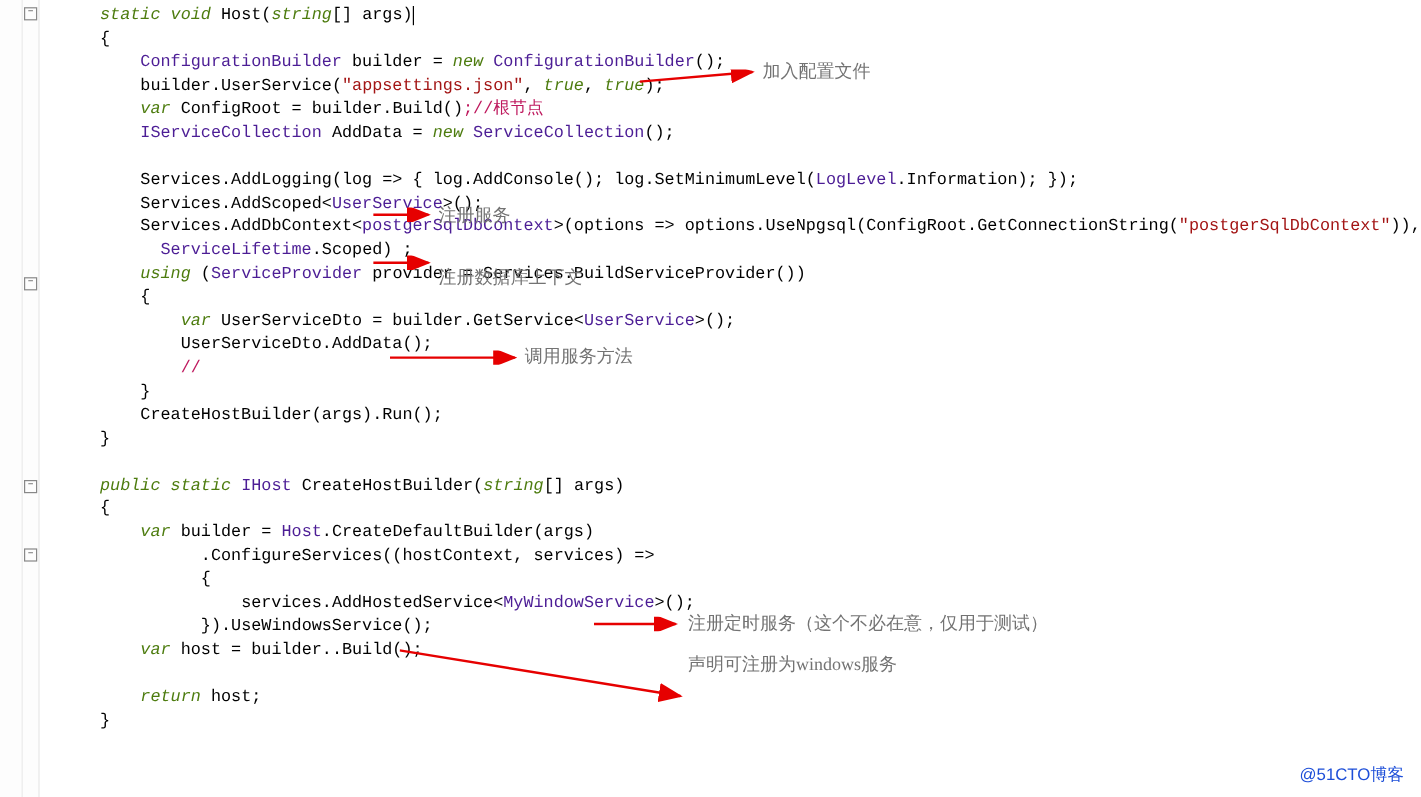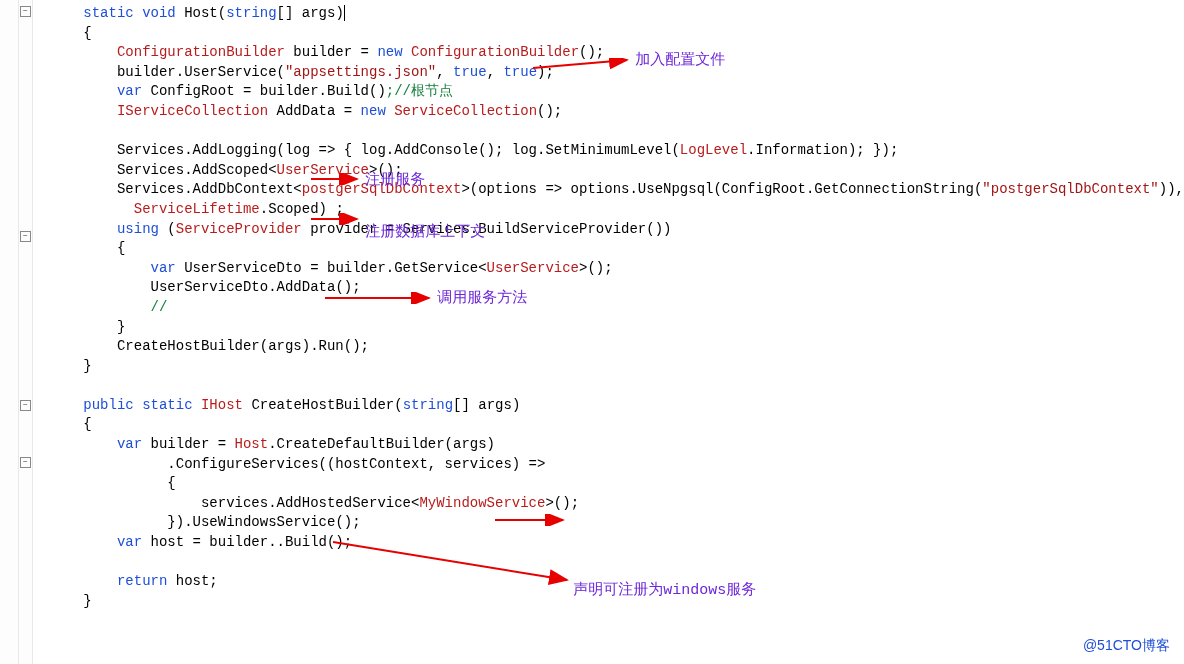--- a/index.html
+++ b/index.html
@@ -40,33 +40,33 @@
     cursor: pointer;
   }
   .code {
     padding: 4px 0 4px 50px;
     white-space: pre;
     position: relative;
     flex: 1;
   }
   .ann {
     position: absolute;
-    color: #6d28d9;
-    font-family: Liberation Mono, monospace;
+    color: #737373;
+    font-family: Liberation Serif, serif;
     font-size: 15px;
     white-space: nowrap;
   }
   .arrow {
     position: absolute;
     pointer-events: none;
   }
-  .kw   { color: #1d4ed8; }
-  .type { color: #b91c1c; }
+  .kw   { color: #4d7c0f; font-style: italic; }
+  .type { color: #4c1d95; }
   .str  { color: #a31515; }
-  .cmt  { color: #15803d; }
+  .cmt  { color: #be185d; }
   .watermark {
     position: fixed;
     right: 14px;
     bottom: 8px;
     color: #1d4ed8;
     font-family: "Microsoft YaHei", sans-serif;
     font-size: 14px;
   }
   .cursor-bar {
     border-right: 1px solid #000;
@@ -118,21 +118,22 @@
     <span class="kw">var</span><span> host = builder.</span><span>.Build()</span>;
 
     <span class="kw">return</span><span> host;</span>
 }
 
     
     <div class="ann" style="top:50px;left:602px">加入配置文件</div>
     <div class="ann" style="top:170px;left:332px">注册服务</div>
     <div class="ann" style="top:222px;left:332px">注册数据库上下文</div>
     <div class="ann" style="top:288px;left:404px">调用服务方法</div>
-    <div class="ann" style="top:580px;left:540px">声明可注册为windows服务</div>
+    <div class="ann" style="top:510px;left:540px">注册定时服务（这个不必在意，仅用于测试）</div>
+    <div class="ann" style="top:544px;left:540px">声明可注册为windows服务</div>
 
     
     <svg class="arrow" style="top:58px;left:500px" width="100" height="14">
         <defs>
           <marker id="ah" markerWidth="10" markerHeight="8" refX="9" refY="4" orient="auto">
             <path d="M0,0 L10,4 L0,8 Z" fill="#e60000"></path>
           </marker>
         </defs>
         <line x1="0" y1="10" x2="94" y2="2" stroke="#e60000" stroke-width="2" marker-end="url(#ah)"></line>
       </svg>

